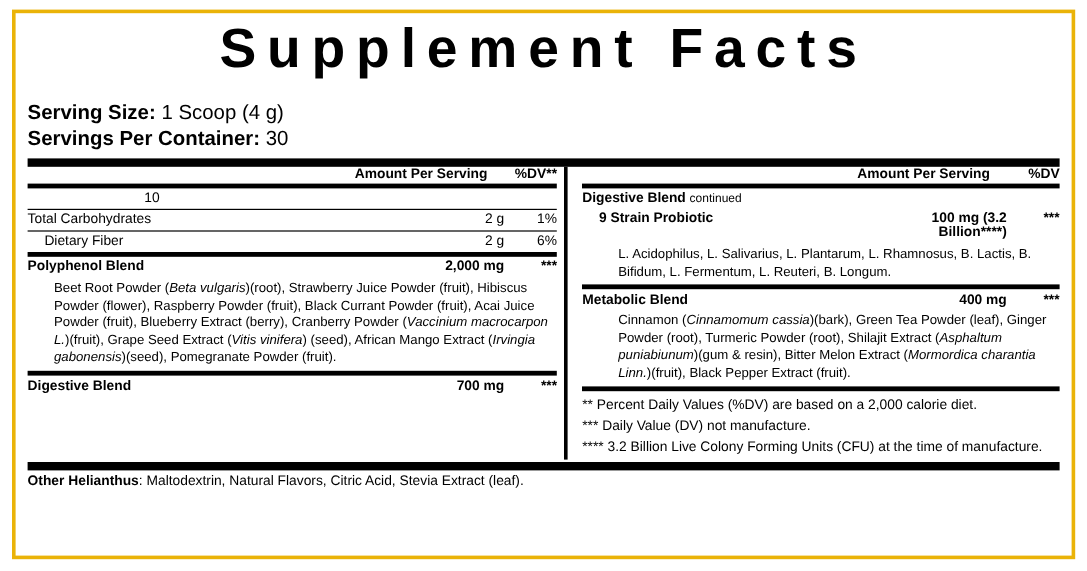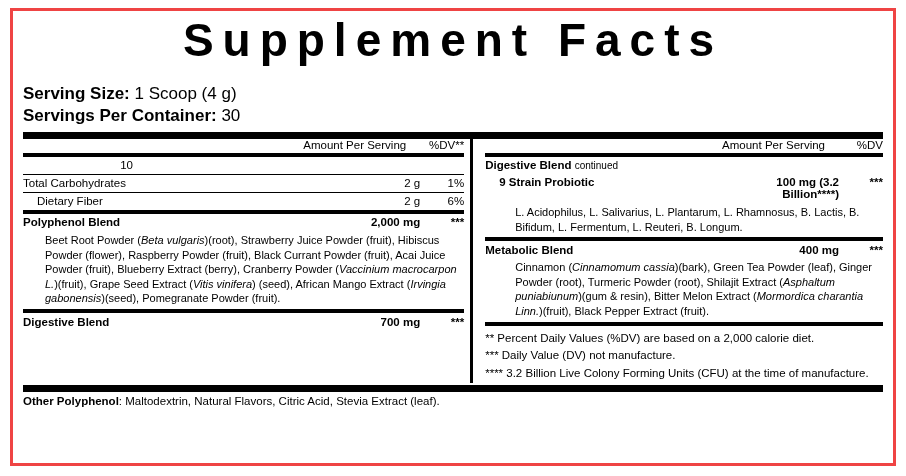--- a/index.html
+++ b/index.html
@@ -7,21 +7,21 @@
     width:906px;height:476px;
     background:#ffffff;
     font-family:"Liberation Sans", sans-serif;
     color:#000;
     -webkit-font-smoothing:antialiased;
   }
   .panel{
     position:absolute;
     left:10px;top:8px;
     width:886px;height:458px;
-    border:3px solid #ef4444;
+    border:3px solid #eab308;
     box-sizing:border-box;
     background:#fff;
     padding:0 10px;
   }
   .title{
     font-size:46px;
     font-weight:bold;
     letter-spacing:9px;
     text-align:center;
     line-height:1.0;
@@ -51,21 +51,21 @@
     width:0;
     border-left:3px solid #000;
     margin:0 6px 0 0;
   }
   .col-right{flex:1;padding-left:6px;}
   .hdr{
     display:flex;
     justify-content:flex-end;
     align-items:flex-end;
     font-size:11.5px;
-    font-weight:normal;
+    font-weight:bold;
     padding-bottom:2px;
   }
   .hdr .aps{margin-right:14px;}
   .hdr .dv{width:44px;text-align:right;}
   .row{
     display:flex;
     align-items:baseline;
     font-size:11.5px;
     padding:2.5px 0 2.5px 0;
   }
@@ -200,16 +200,16 @@
         <div>*** Daily Value (DV) not manufacture.</div>
         <div>**** 3.2 Billion Live Colony Forming Units (CFU) at the time of manufacture.</div>
       </div>
 
     </div>
   </div>
 
   <div class="rule-thick" style="margin-top:2px"></div>
 
   <div class="other">
-    <b>Other Polyphenol</b><span>: Maltodextrin, Natural Flavors, Citric Acid, Stevia Extract (leaf).</span>
+    <b>Other Helianthus</b><span>: Maltodextrin, Natural Flavors, Citric Acid, Stevia Extract (leaf).</span>
   </div>
 
 </div>
 
 </body></html>

